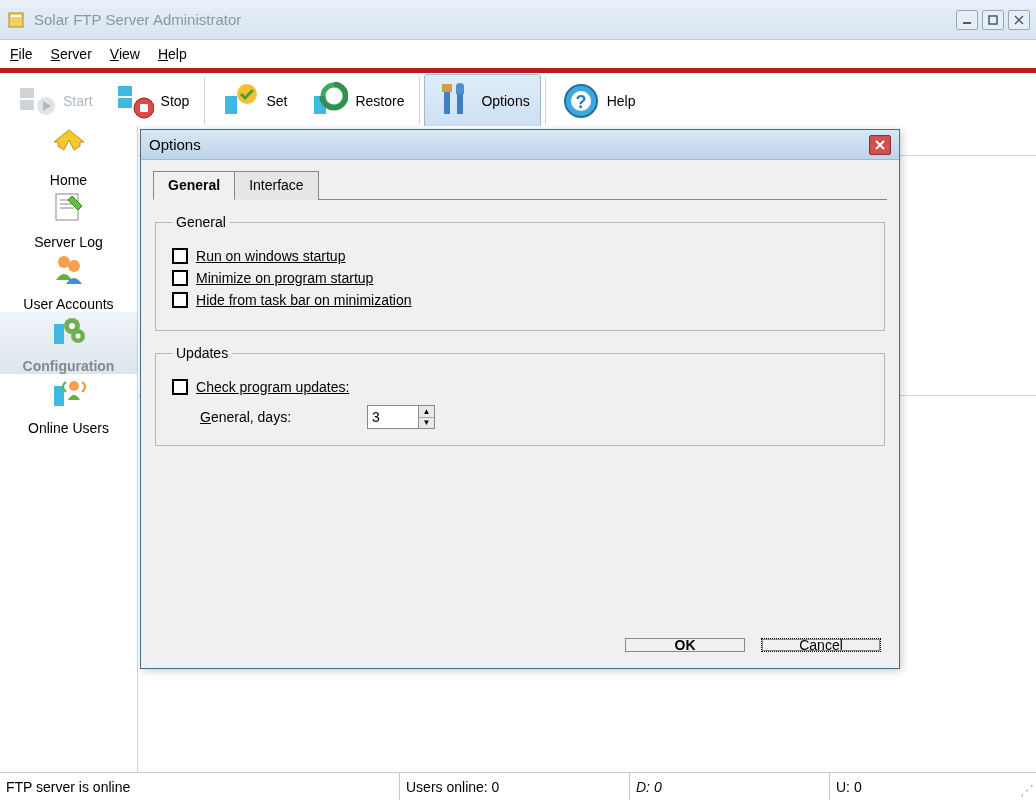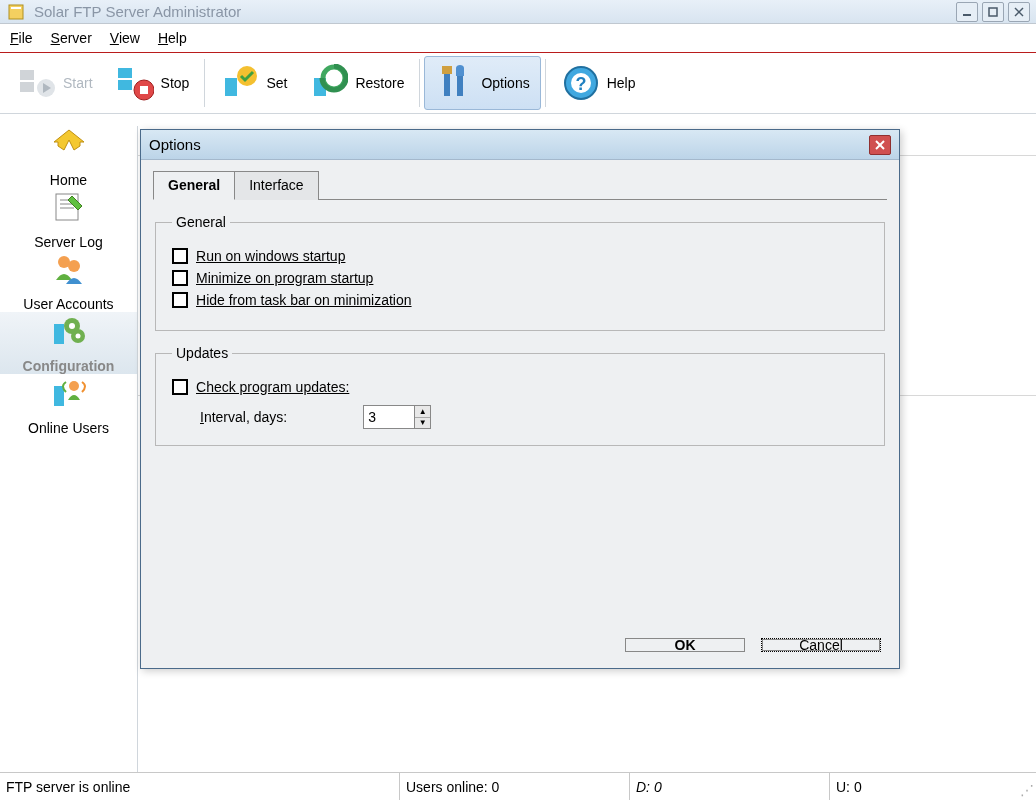--- a/index.html
+++ b/index.html
@@ -7,21 +7,21 @@
     margin: 0;
     font-family: Tahoma, Verdana, sans-serif;
     font-size: 13px;
     background: #fff;
     width: 1036px;
     height: 800px;
     overflow: hidden;
     position: relative;
   }
   .titlebar {
-    height: 24px;
+    height: 40px;
     background: linear-gradient(to bottom, #e8f0f8 0%, #d8e4f0 100%);
     border-bottom: 1px solid #c0c8d0;
     display: flex;
     align-items: center;
     padding: 0 6px;
   }
   .titlebar .app-icon {
     width: 20px; height: 20px;
     margin-right: 8px;
     display: inline-flex;
@@ -46,21 +46,21 @@
     display: flex;
     align-items: center;
     padding: 0 10px;
     gap: 18px;
     border-bottom: 1px solid transparent;
   }
   .menubar span { color: #000; font-size: 14px; }
   .menubar span::first-letter { text-decoration: underline; }
   .toolbar {
     height: 62px;
-    border-top: 1px solid #b91c1c;
+    border-top: 5px solid #b91c1c;
     border-bottom: 1px solid #d0d6dc;
     display: flex;
     align-items: center;
     padding: 0 6px;
   }
   .tool-btn {
     display: flex;
     align-items: center;
     gap: 6px;
     padding: 6px 10px;
@@ -468,21 +468,21 @@
       </div>
     </fieldset>
 
     <fieldset>
       <legend>Updates</legend>
       <div class="check-row">
         <div class="checkbox"></div>
         <span class="check-label">Check program updates:</span>
       </div>
       <div class="interval-row">
-        <span class="interval-label">Interval, days:</span>
+        <span class="interval-label">General, days:</span>
         <div style="width:60px"></div>
         <div class="spinner">
           <input type="text" value="3" style="">
           <div class="spinner-btns">
             <div class="spinner-btn">▲</div>
             <div class="spinner-btn">▼</div>
           </div>
         </div>
       </div>
     </fieldset>

